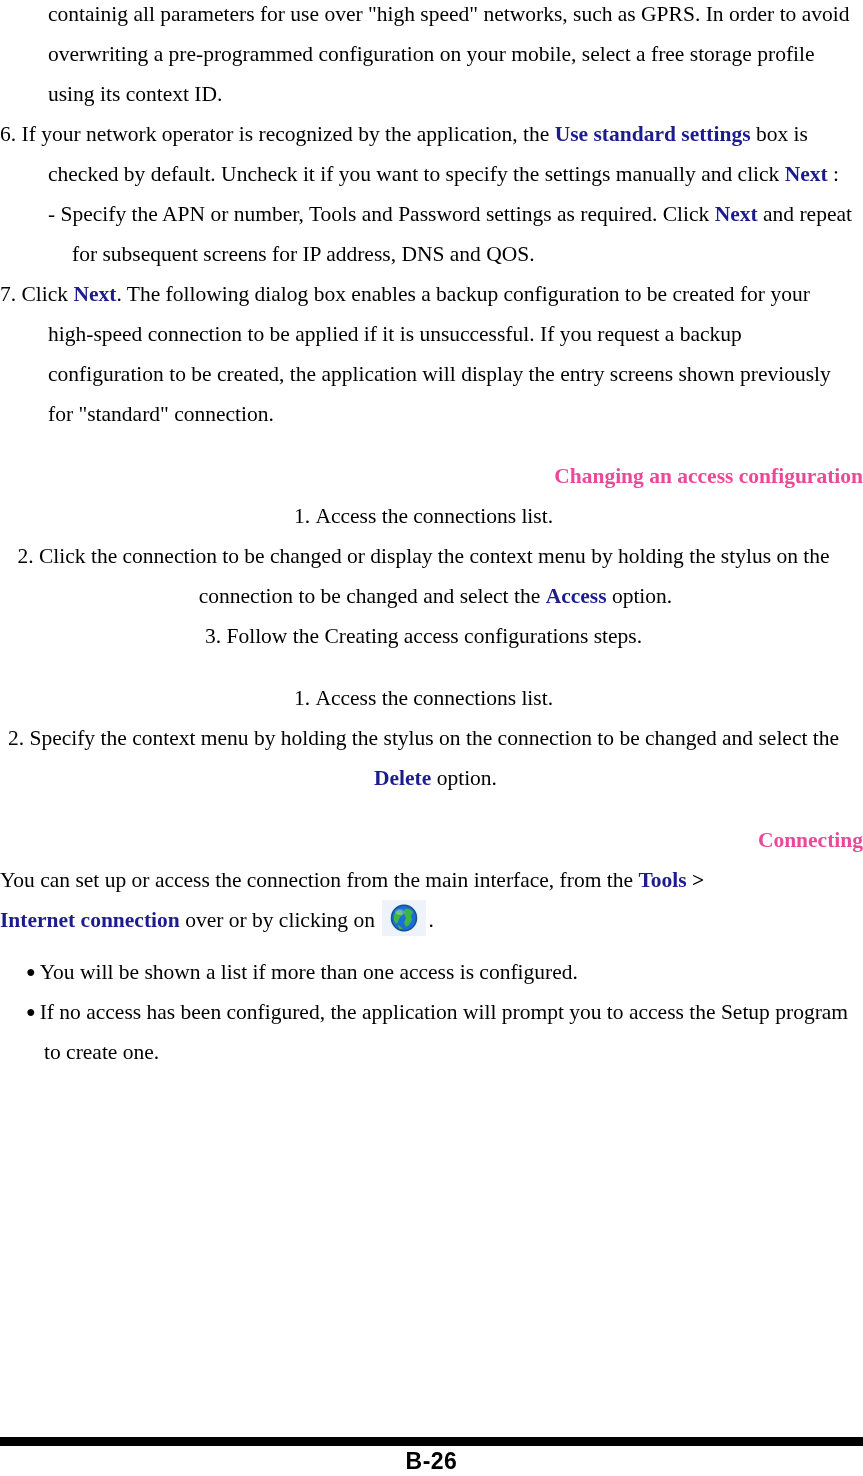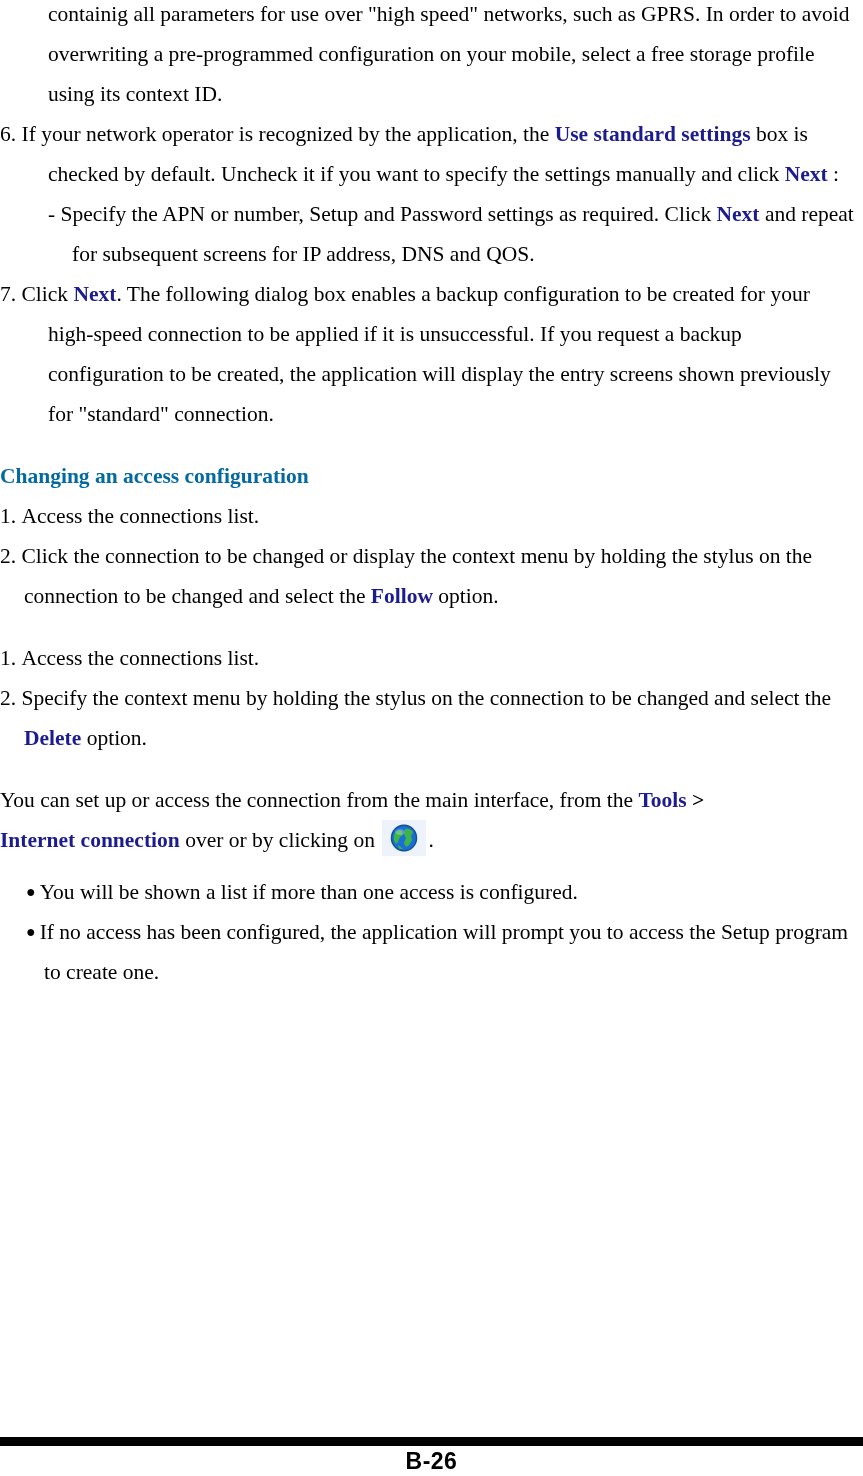--- a/index.html
+++ b/index.html
@@ -44,20 +44,21 @@
   }
   
   .num-item {
     padding-left: 48px;
     padding-right: 16px;
     text-indent: -48px;
   }
   .num-item.flush {
     padding-left: 24px;
     text-indent: -24px;
+    text-align: center;
   }
   
   .dash-item {
     padding-left: 72px;
     padding-right: 6px;
     text-indent: -24px;
   }
   
   .bullet-item {
     padding-left: 44px;
@@ -66,23 +67,24 @@
   }
   .bullet-item .bullet {
     font-size: 16px;
     vertical-align: 2px;
     padding-right: 4px;
   }
   .heading {
     font-size: 21.5px;
     line-height: 40px;
     font-weight: bold;
-    color: #0369a1;
+    color: #ec4899;
     margin: 0;
     padding: 0;
+    text-align: right;
   }
   .b-blue {
     font-weight: bold;
     color: #1c1c8f;
   }
   .b-black {
     font-weight: bold;
     color: #000000;
   }
   .gap-sm { height: 12px; }
@@ -130,42 +132,44 @@
 <body>
 
 <div class="page">
 
   <div class="content">
 
     <p class="para cont-body">containig all parameters for use over "high speed" networks, such as GPRS. In order to avoid overwriting a pre-programmed configuration on your mobile, select a free storage profile using its context ID.</p>
 
     <p class="para num-item"><span>6.</span><span>&nbsp;</span><span>If your network operator is recognized by the application, the </span><span class="b-blue">Use standard settings</span><span> box is checked by default. Uncheck it if you want to specify the settings manually and click </span><span class="b-blue">Next</span><span> :</span></p>
 
-    <p class="para dash-item"><span>-</span><span>&nbsp;</span><span>Specify the APN or number, Setup and Password settings as required. Click </span><span class="b-blue">Next</span><span> and repeat for subsequent screens for IP address, DNS and QOS.</span></p>
+    <p class="para dash-item"><span>-</span><span>&nbsp;</span><span>Specify the APN or number, Tools and Password settings as required. Click </span><span class="b-blue">Next</span><span> and repeat for subsequent screens for IP address, DNS and QOS.</span></p>
 
     <p class="para num-item"><span>7.</span><span>&nbsp;</span><span>Click </span><span class="b-blue">Next</span><span>. The following dialog box enables a backup configuration to be created for your high-speed connection to be applied if it is unsuccessful. If you request a backup configuration to be created, the application will display the entry screens shown previously for "standard" connection.</span></p>
 
     <div class="gap-lg"></div>
 
     <p class="heading">Changing an access configuration</p>
 
     <p class="para num-item flush"><span>1.</span><span>&nbsp;</span><span>Access the connections list.</span></p>
 
-    <p class="para num-item flush"><span>2.</span><span>&nbsp;</span><span>Click the connection to be changed or display the context menu by holding the stylus on the connection to be changed and select the </span><span class="b-blue">Follow</span><span> option.</span></p>
+    <p class="para num-item flush"><span>2.</span><span>&nbsp;</span><span>Click the connection to be changed or display the context menu by holding the stylus on the connection to be changed and select the </span><span class="b-blue">Access</span><span> option.</span></p>
 
+    <p class="para num-item flush"><span>3.</span><span>&nbsp;</span><span>Follow the Creating access configurations steps.</span></p>
 
     <div class="gap-lg"></div>
 
 
     <p class="para num-item flush"><span>1.</span><span>&nbsp;</span><span>Access the connections list.</span></p>
 
     <p class="para num-item flush"><span>2.</span><span>&nbsp;</span><span>Specify the context menu by holding the stylus on the connection to be changed and select the </span><span class="b-blue">Delete</span><span> option.</span></p>
 
     <div class="gap-lg"></div>
 
+    <p class="heading">Connecting</p>
 
     <p class="para"><span>You can set up or access the connection from the main interface, from the </span><span class="b-blue">Tools</span><span class="b-black"> &gt;</span><br><span class="b-blue">Internet connection</span><span> over or by clicking on </span><span class="globe-icon"><svg width="32" height="30" viewBox="0 0 32 30" xmlns="http://www.w3.org/2000/svg">
           <ellipse cx="16" cy="15" rx="14" ry="14" fill="#dfe8f7"></ellipse>
           <ellipse cx="16" cy="15" rx="12.5" ry="12.8" fill="#1b6fd4"></ellipse>
           <path d="M8 9 Q11 6 14 8 L15 12 L12 14 L10 19 L8 21 Q5 17 6 12 Z" fill="#3cb44a"></path>
           <path d="M17 6 Q22 5 25 9 L23 13 L24 17 L21 22 L18 24 L16 20 L18 15 L16 11 Z" fill="#3cb44a"></path>
           <path d="M10 22 Q13 24 15 26 L12 26 Q10 25 10 22 Z" fill="#3cb44a"></path>
           <ellipse cx="16" cy="15" rx="12.5" ry="12.8" fill="none" stroke="#12508f" stroke-width="1.4"></ellipse>
           <ellipse cx="12" cy="9" rx="5" ry="3" fill="#ffffff" opacity="0.25"></ellipse>
         </svg></span><span>.</span></p>

